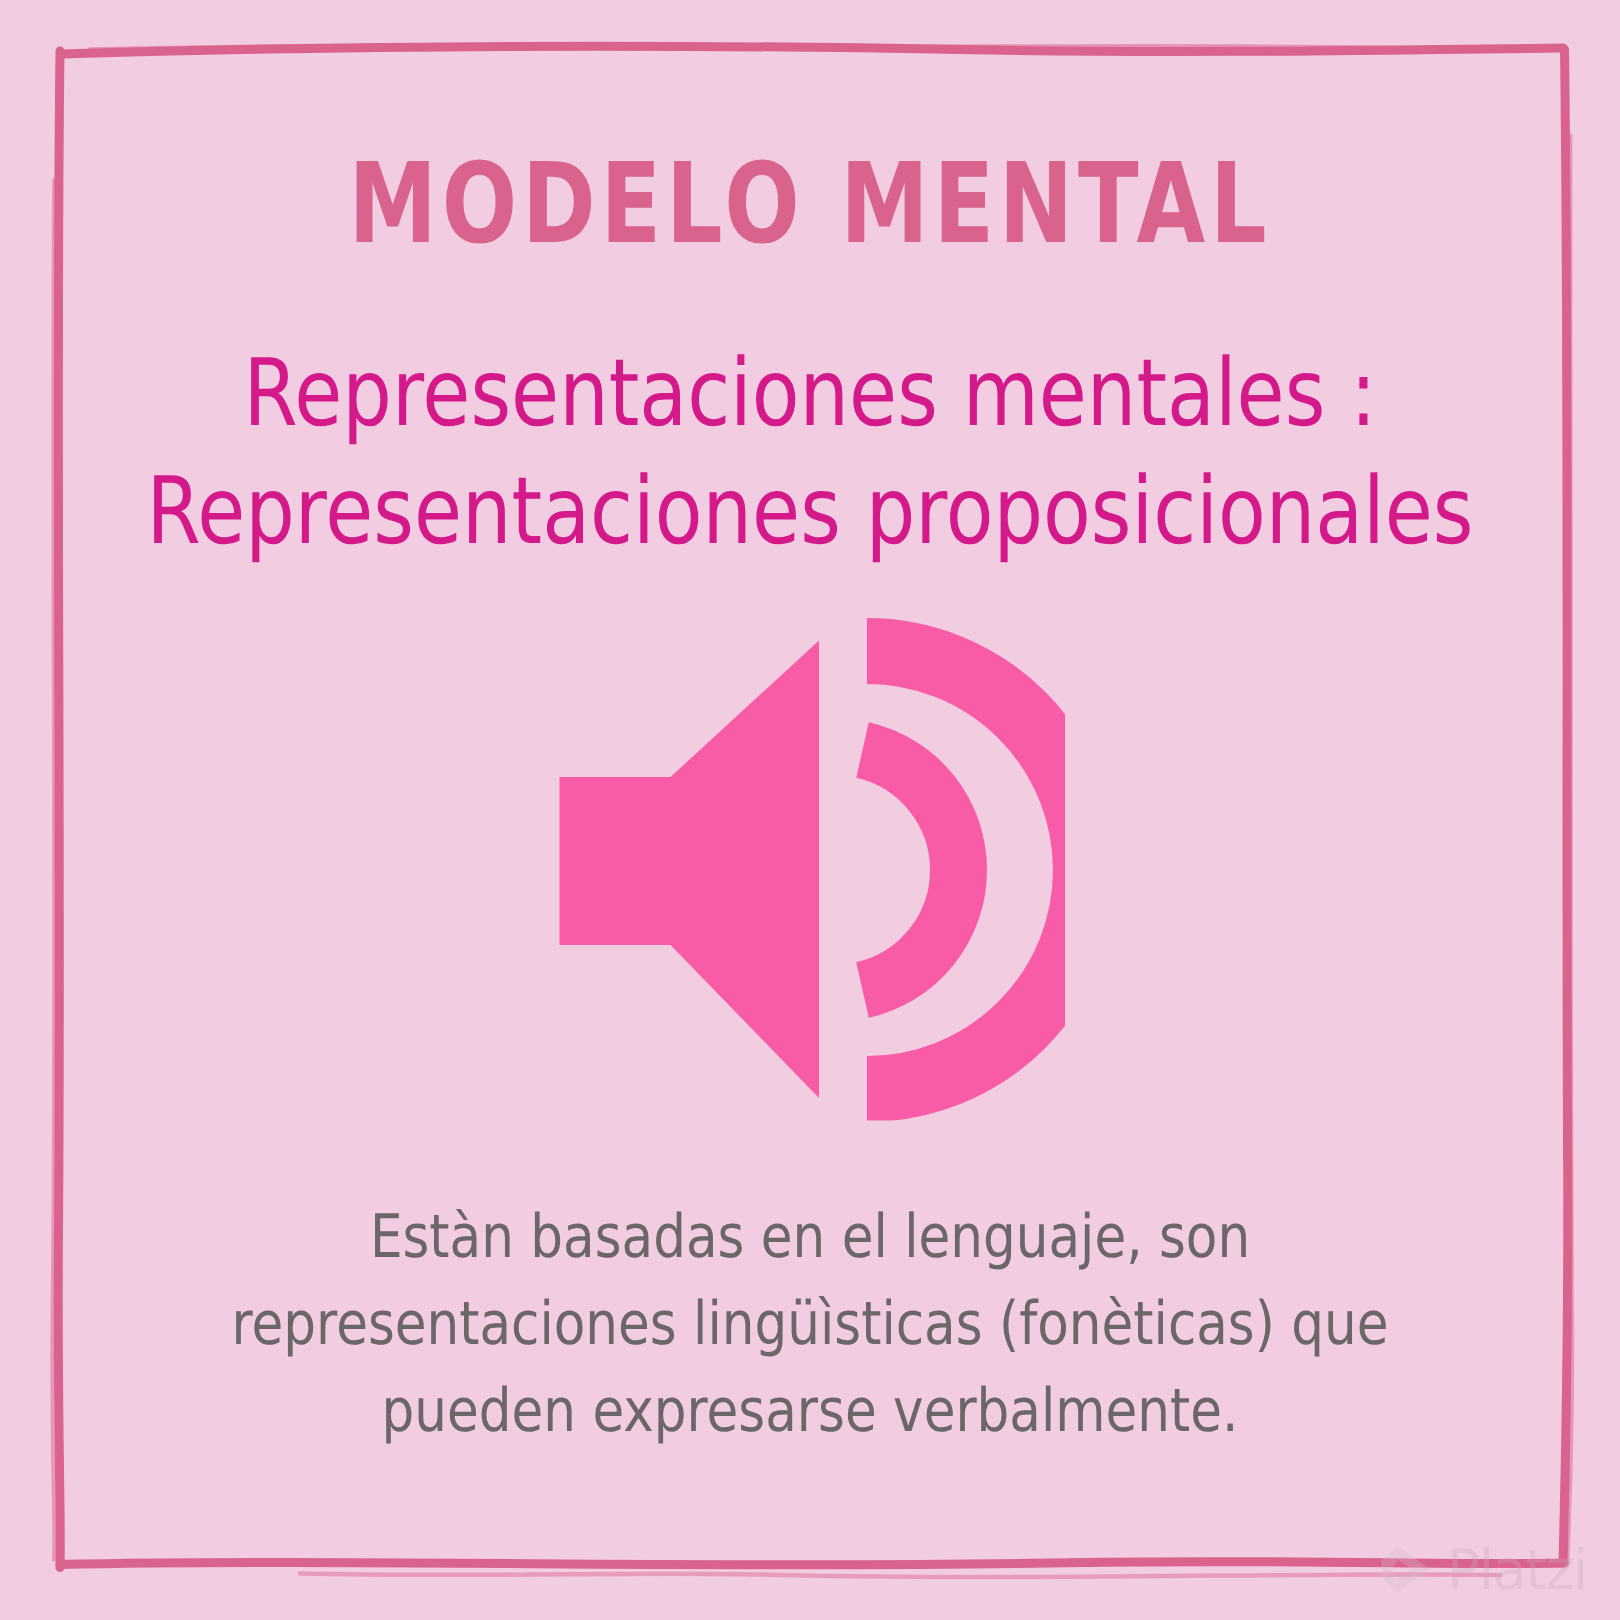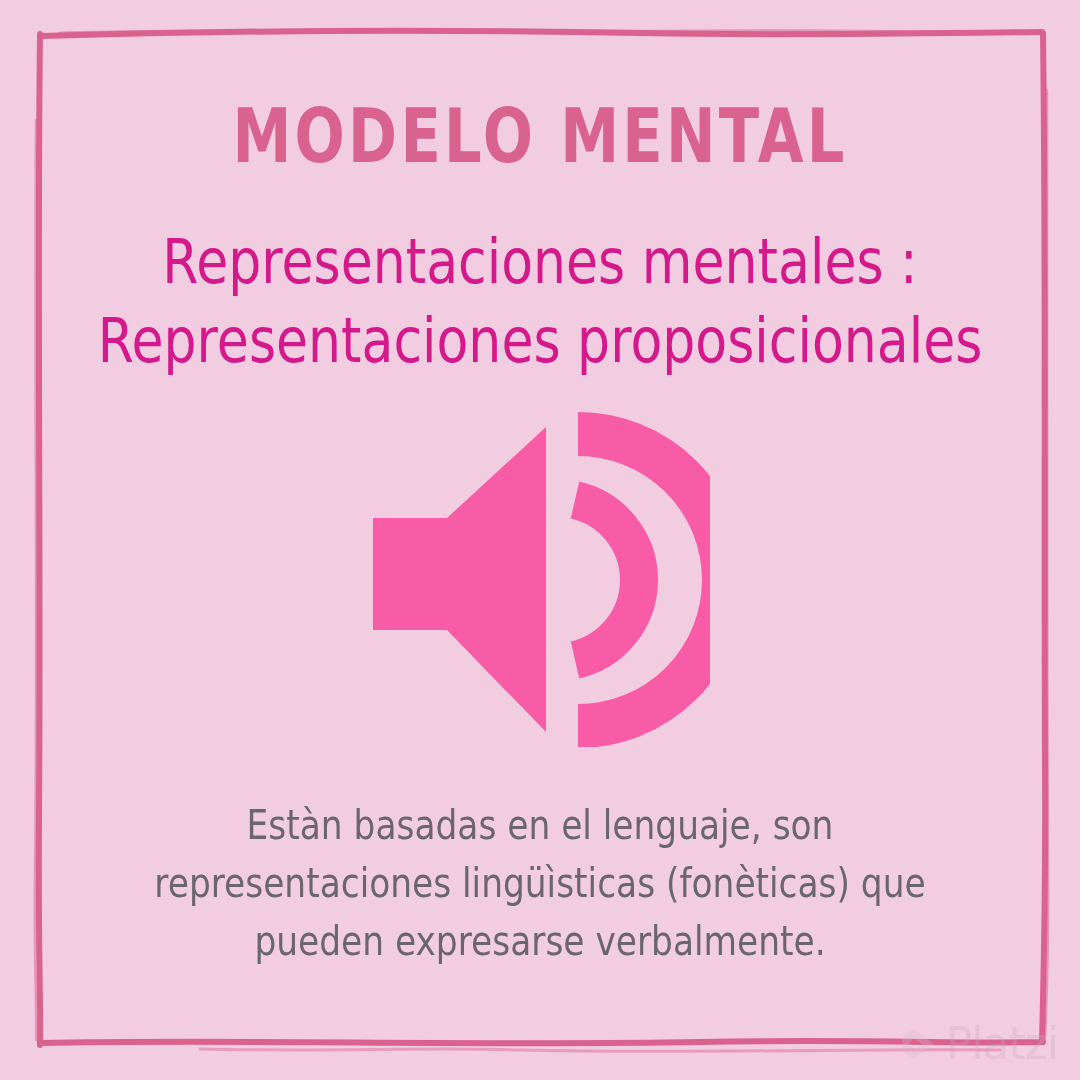--- a/index.html
+++ b/index.html
@@ -96,21 +96,21 @@
     display: flex;
     align-items: center;
     gap: 8px;
     opacity: 0.30;
   }
   #watermark .wm-mark { width: 40px; height: 40px; display: block; }
   #watermark .wm-text {
     color: #c9a8bd;
     font-family: "DejaVu Sans", sans-serif;
     font-weight: 400;
-    font-size: 44px;
+    font-size: 37px;
     letter-spacing: -1px;
     line-height: 1;
   }
 </style>
 </head>
 <body>
 
 <div id="card">
 
   <svg id="frame" viewBox="0 0 1080 1080" preserveAspectRatio="none" aria-hidden="true">

